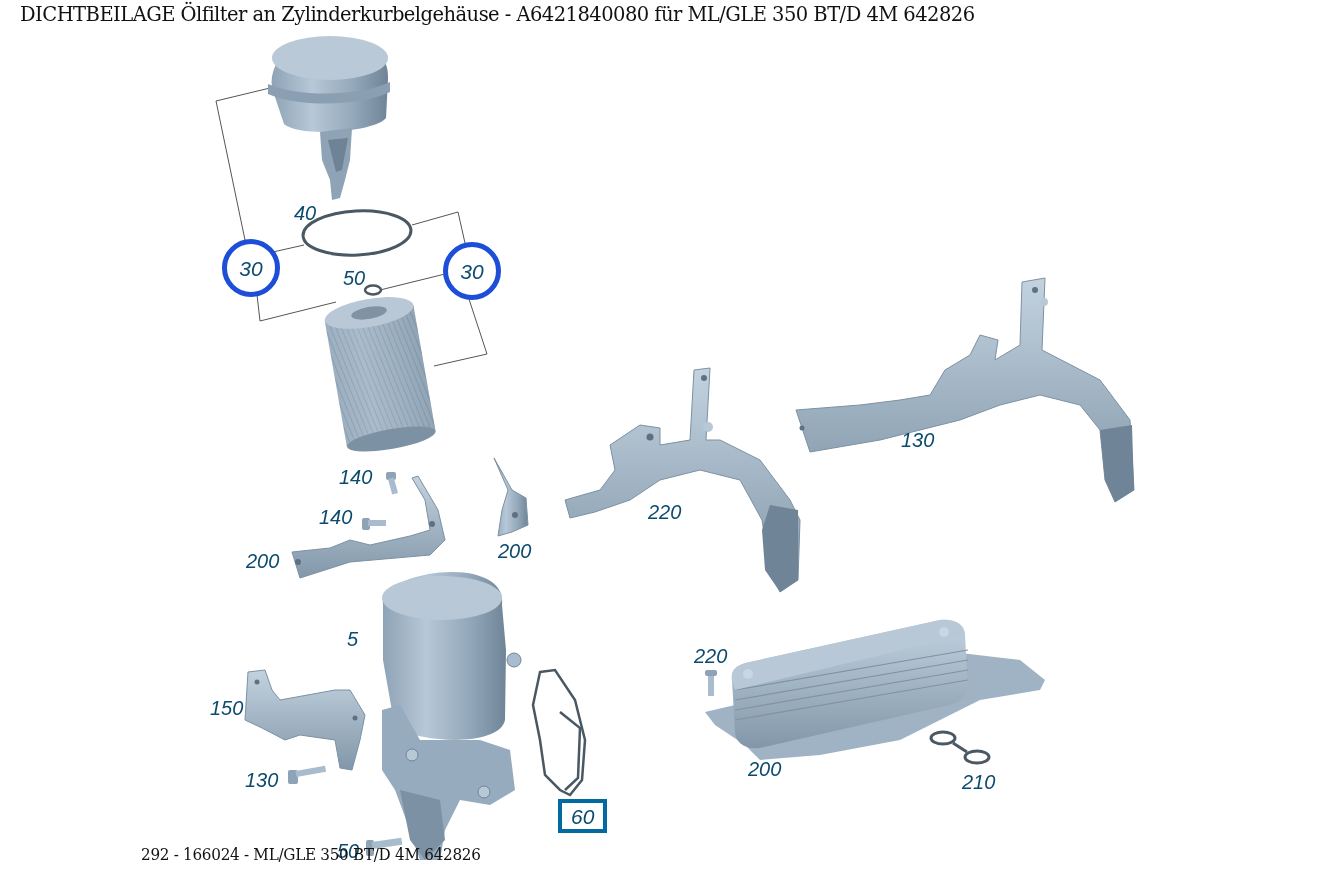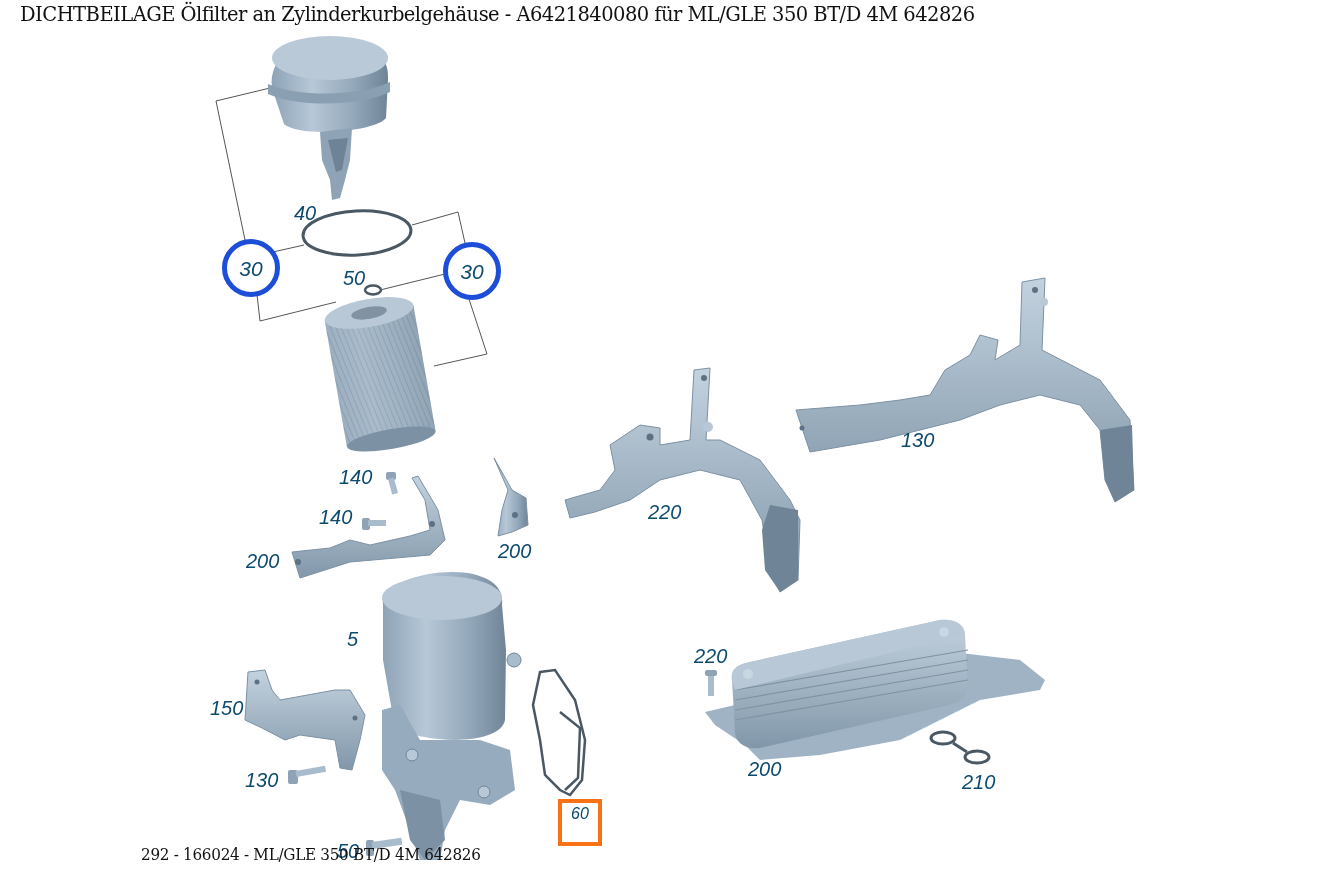--- a/index.html
+++ b/index.html
@@ -20,21 +20,21 @@
     .callout {
       position: absolute; font-family: "Liberation Sans", "DejaVu Sans", sans-serif;
       font-size: 20px; color: #0c4a6e; line-height: 1; cursor: pointer; white-space: nowrap; font-style: italic;
     }
     .callout.circled {
       width: 48px; height: 48px; border: 5px solid #1d4ed8; border-radius: 50%;
       background: #fff; display: flex; align-items: center; justify-content: center;
       font-size: 21px;
     }
     .callout.selected {
-      border: 4px solid #f97316; padding: 3px 9px 20px 9px; background: #fff; font-size: 16px;
+      border: 4px solid #0369a1; padding: 3px 9px 2px 9px; background: #fff; font-size: 21px;
     }
   </style>
 </head>
 <body>
 
 <div class="title">DICHTBEILAGE Ölfilter an Zylinderkurbelgehäuse - A6421840080 für ML/GLE 350 BT/D 4M 642826</div>
 
 <svg class="diagram" width="1326" height="881" viewBox="0 0 1326 881">
   <defs>
     <linearGradient id="metal" x1="0" y1="0" x2="1" y2="0">

